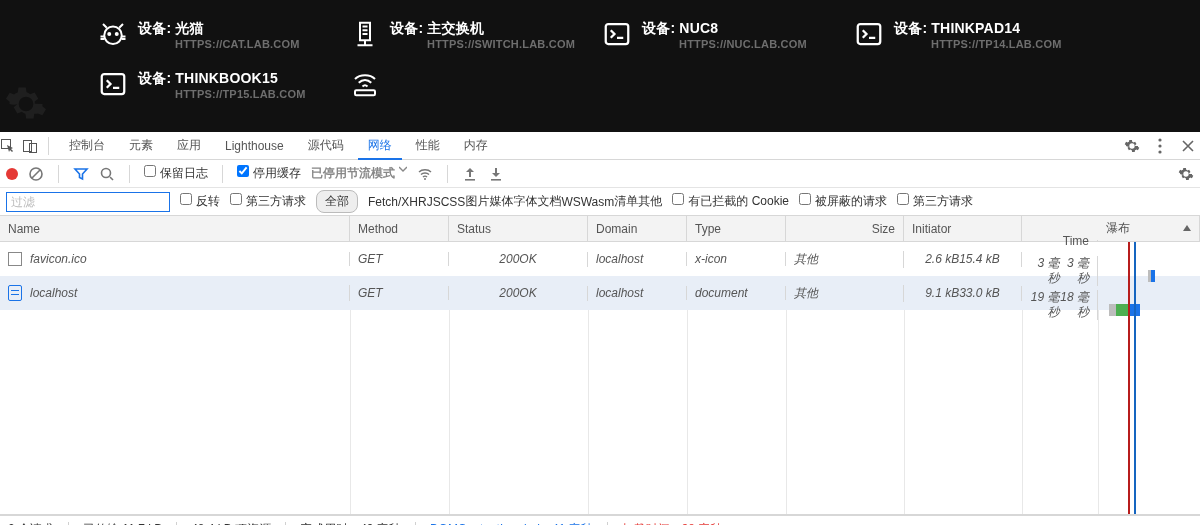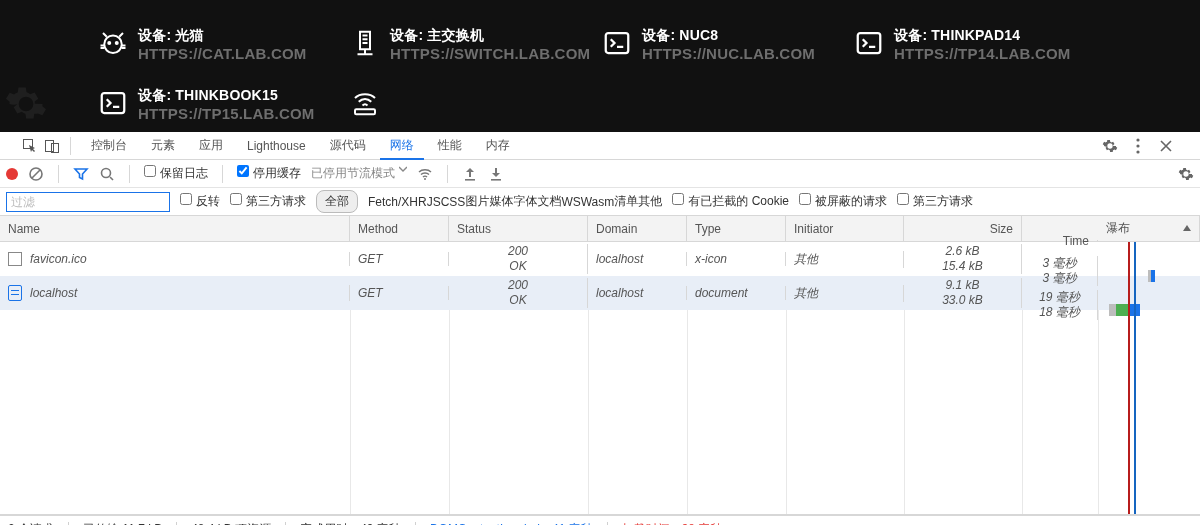--- a/index.html
+++ b/index.html
@@ -1,58 +1,58 @@
 <!DOCTYPE html>
 <html><head>
 <meta charset="utf-8">
 <style>
   * { box-sizing: border-box; margin: 0; padding: 0; }
   html, body { width: 1200px; height: 525px; font-family: -apple-system, "Segoe UI", Arial, sans-serif; font-size: 12px; color: #333; background: #fff; }
   
   .hero { width: 1200px; height: 132px; background: #111; position: relative; }
-  .card-grid { position: absolute; left: 98px; top: 19px; display: grid; grid-template-columns: 252px 252px 252px 252px; grid-auto-rows: 50px; row-gap: 10px; }
+  .card-grid { position: absolute; left: 98px; top: 10px; display: grid; grid-template-columns: 252px 252px 252px 252px; grid-auto-rows: 50px; }
   .card { display: flex; align-items: center; gap: 10px; }
   .card svg { flex: none; }
   .card-title { color: #fff; font-weight: 700; font-size: 14px; letter-spacing: .2px; }
-  .card-sub   { color: #6e6e6e; font-weight: 700; font-size: 15px; letter-spacing: .2px; }
+  .card-sub   { color: #6e6e6e; font-weight: 700; font-size: 11px; letter-spacing: .2px; margin-left: 37px; }
   .gear-bg { position: absolute; left: 4px; top: 82px; opacity: .35; }
   
-  .dt-bar1 { height: 28px; border-bottom: 1px solid #d7d7d7; display: flex; align-items: center; padding: 0 22px; gap: 6px; background: #fff; }
+  .dt-bar1 { height: 28px; border-bottom: 1px solid #d7d7d7; display: flex; align-items: center; padding: 0 0; gap: 6px; background: #fff; }
   .dt-sep  { width: 1px; height: 18px; background: #d7d7d7; margin: 0 4px; }
   .dt-tabs { display: flex; align-items: stretch; height: 100%; gap: 4px; }
   .dt-tab  { padding: 0 10px; display: flex; align-items: center; color: #555; cursor: pointer; }
   .dt-tab.active { color: #1a73e8; border-bottom: 2px solid #1a73e8; margin-bottom: -1px; }
   .dt-bar1 .right { margin-left: auto; display: flex; align-items: center; gap: 12px; padding-right: 4px; color: #666; }
   .icn { width: 16px; height: 16px; display: inline-flex; align-items: center; justify-content: center; }
   
   .dt-bar2 { height: 28px; border-bottom: 1px solid #e4e4e4; display: flex; align-items: center; padding: 0 6px; gap: 10px; background: #fff; }
   .rec-dot { width: 12px; height: 12px; border-radius: 50%; background: #e53935; }
   .chk { display: flex; align-items: flex-start; gap: 4px; color: #333; }
   .chk input { width: 12px; height: 12px; }
-  .throttle { display: flex; gap: 4px; color: #888; }
+  .throttle { display: flex; gap: 4px; color: #888; font-weight: bold; }
   
   .dt-bar3 { height: 28px; border-bottom: 1px solid #d7d7d7; display: flex; align-items: center; padding: 0 6px; gap: 10px; background: #fff; }
   .filter-box { width: 164px; height: 20px; border: 1px solid #1a73e8; padding: 0 4px; font-size: 12px; }
   .filter-box::placeholder { color: #bbb; }
   .pill { padding: 2px 8px; border: 1px solid #bbb; background: #eee; border-radius: 8px; }
   .ftypes { display: flex; align-items: center; color: #333; }
   
   .tbl-head { height: 26px; border-bottom: 1px solid #d7d7d7; display: flex; background: #f3f3f3; }
   .col { border-right: 1px solid #d7d7d7; padding: 0 8px; display: flex; align-items: center; color: #555; }
   .c-name{width:350px;} .c-method{width:99px;} .c-status{width:139px;} .c-domain{width:99px;} .c-type{width:99px;} .c-initiator{width:118px;} .c-size{width:118px; justify-content:flex-end;} .c-time{width:76px; justify-content:flex-end;margin-top:24px;} .c-wf{flex:1; position:relative;}
   .tbl-body { height: 273px; border-bottom: 1px solid #d7d7d7; position: relative; }
   .row { height: 34px; display: flex; align-items: center; font-size: 12px; color: #333; font-style: italic; }
   .row .col { border-right: 1px solid #d7d7d7; }
   .row.sel { background: #e8eef7; }
   .name-cell { display: flex; align-items: center; gap: 8px; }
   .doc-ic { width:14px;height:16px;border:1px solid #1a73e8;border-radius:2px;position:relative; }
   .doc-ic::before,.doc-ic::after{content:"";position:absolute;left:2px;right:2px;height:1px;background:#1a73e8;}
   .doc-ic::before{top:4px;} .doc-ic::after{top:8px;}
   .fav-ic { width:14px;height:14px;border:1.5px solid #888; }
-  .two-line { display:flex;flex-direction:column;justify-content:center;line-height:15px; }
+  .two-line { display:flex;flex-direction:row;justify-content:center;line-height:15px; }
   .sort-caret { position:absolute; right:8px; top:9px; width:0;height:0;border-left:4px solid transparent;border-right:4px solid transparent;border-bottom:6px solid #666; }
   .wf-track { position: relative; height: 100%; width: 100%; }
   .wf-bar { position:absolute; top:11px; height:12px; }
   
   .vgrid { position:absolute; top:68px; bottom:0; width:0; border-left:1px solid #e8e8e8; }
   
   .status { height: 28px; display:flex; align-items:center; gap:14px; padding:0 8px; border-top:1px solid #d7d7d7; }
   .status .sep { width:1px;height:16px;background:#d0d0d0; }
   .blue2 { color:#1a73e8; } .red2 { color:#e53935; }
 </style>
@@ -271,22 +271,22 @@
       <span>第三方请求</span>
     </label>
 </div>
 
 <div class="tbl-head">
   <div class="col c-name">Name</div>
   <div class="col c-method">Method</div>
   <div class="col c-status">Status</div>
   <div class="col c-domain">Domain</div>
   <div class="col c-type">Type</div>
+  <div class="col c-size">Size</div>
   <div class="col c-initiator">Initiator</div>
-  <div class="col c-size">Size</div>
   <div class="col c-time">Time</div>
   <div class="col c-wf">
       <span>瀑布</span>
       <span class="sort-caret"></span>
     </div>
 </div>
 
 <div class="tbl-body" id="tbody">
     <div class="row">
       <div class="col c-name name-cell">

